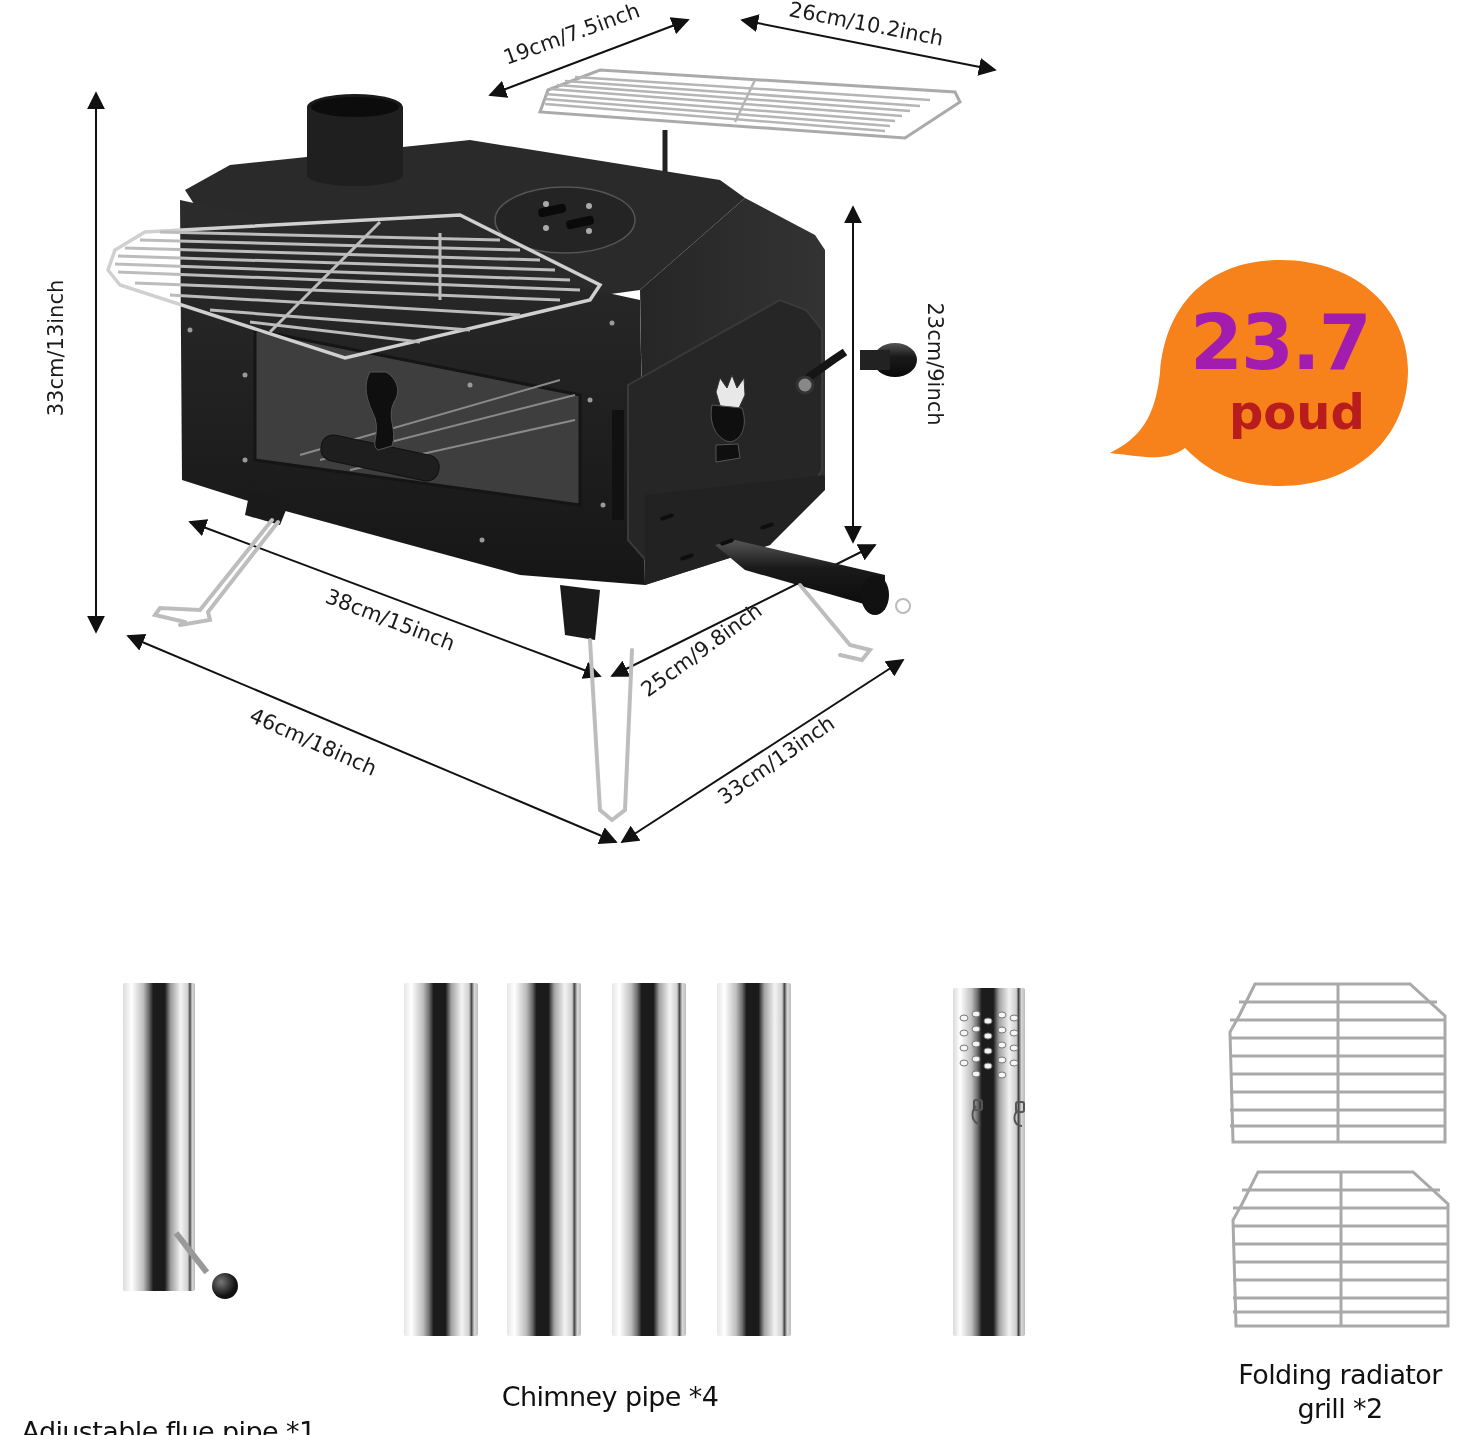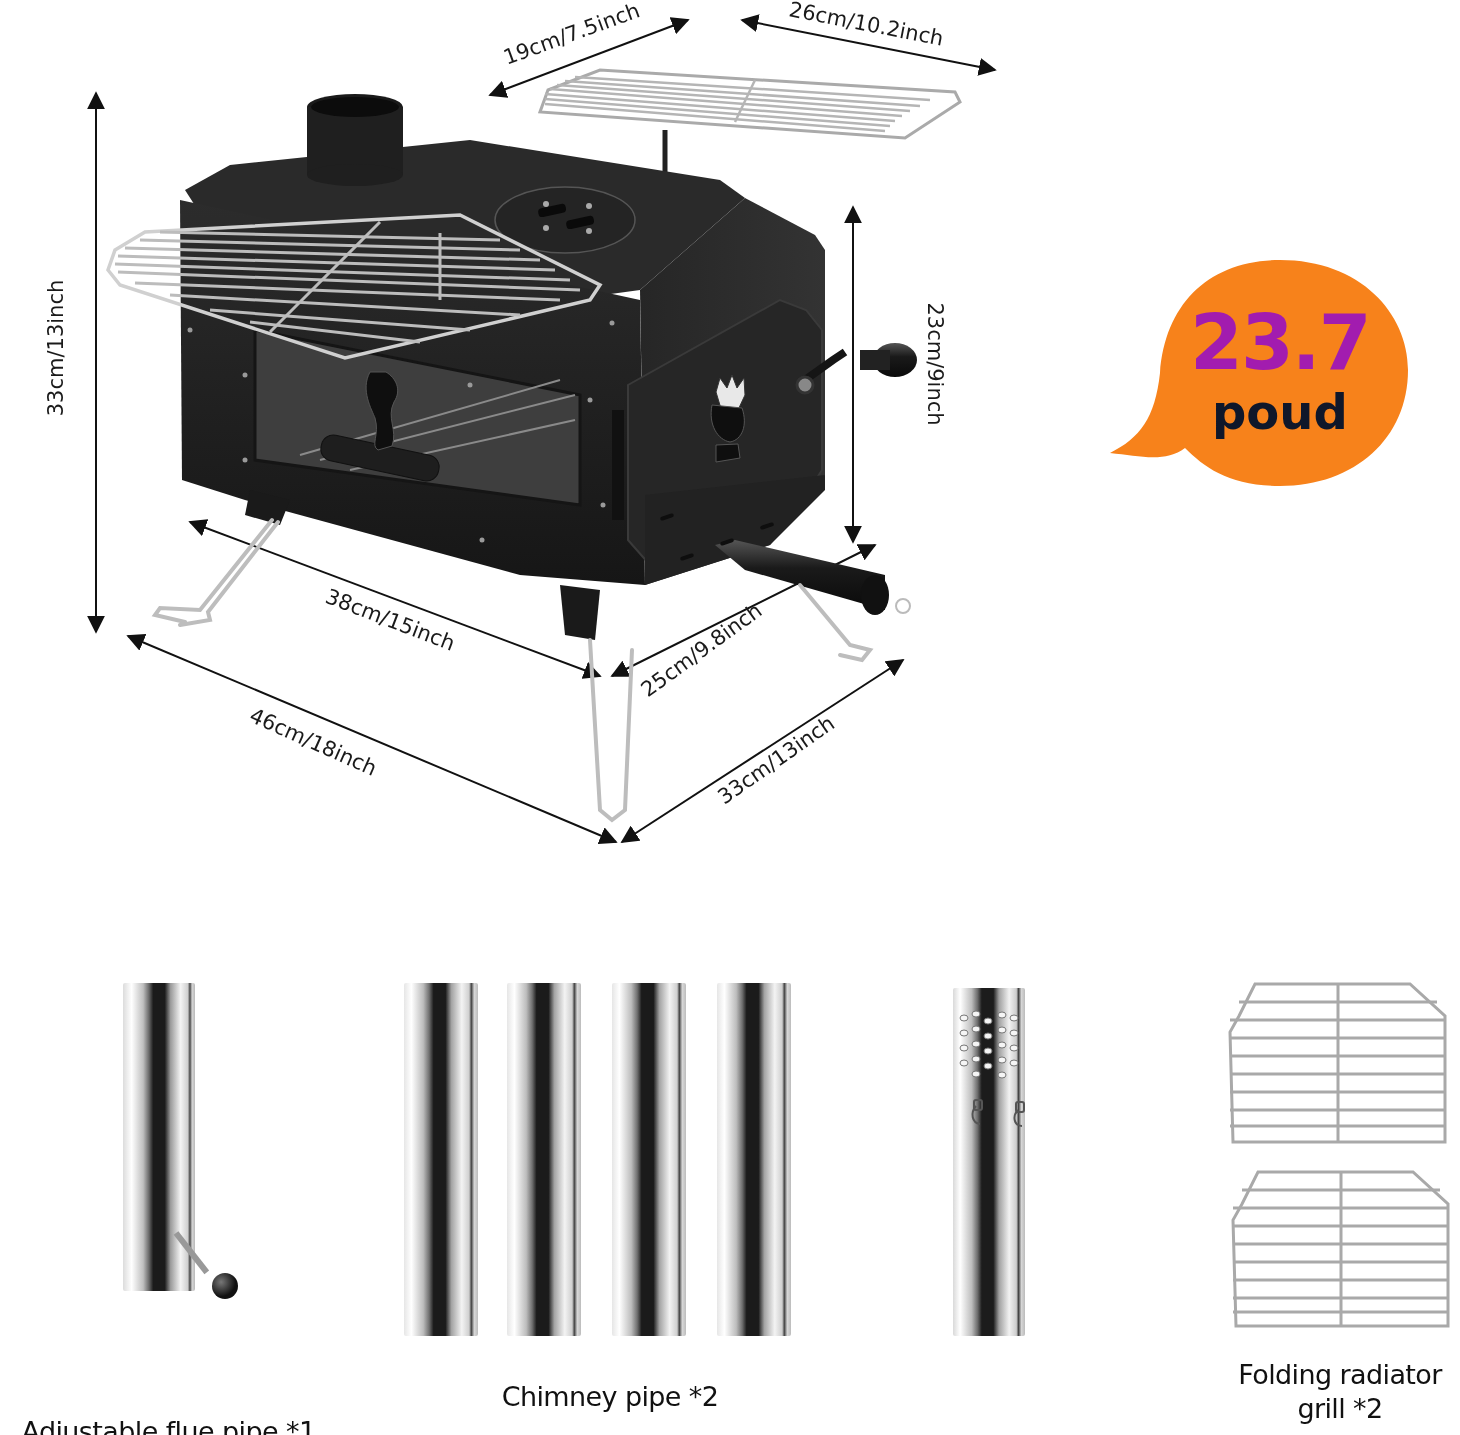--- a/index.html
+++ b/index.html
@@ -2,21 +2,21 @@
 <html><head>
 <meta charset="utf-8">
 <style>
   html, body { margin:0; padding:0; background:#ffffff; }
   body { width:1460px; height:1435px; position:relative; overflow:hidden; font-family:"Liberation Sans", sans-serif; color:#111; }
   .abs { position:absolute; }
   .dim-label { position:absolute; font-family:"DejaVu Sans", sans-serif; font-size:21px; color:#1a1a1a; white-space:nowrap; transform-origin:center center; }
   .caption { position:absolute; font-family:"DejaVu Sans", sans-serif; font-size:27px; color:#111; text-align:center; line-height:34px; letter-spacing:-0.6px; }
   svg { position:absolute; left:0; top:0; }
   .badge-text-num { position:absolute; font-family:"DejaVu Sans", sans-serif; font-weight:bold; color:#a21caf; font-size:76px; letter-spacing:-2px; }
-  .badge-text-unit { position:absolute; font-family:"DejaVu Sans", sans-serif; font-weight:bold; color:#0f172a; font-size:48px; }
+  .badge-text-unit { position:absolute; font-family:"DejaVu Sans", sans-serif; font-weight:bold; color:#b91c1c; font-size:48px;margin-left:17px; }
   .pipe { position:absolute; border-radius:2px; }
 </style>
 </head>
 <body>
 
 <svg width="1460" height="1435" viewBox="0 0 1460 1435">
   <defs>
     <marker id="ah" viewBox="0 0 10 10" refX="9" refY="5" markerWidth="9" markerHeight="9" orient="auto-start-reverse">
       <path d="M0,0 L10,5 L0,10 z" fill="#111"></path>
     </marker>
@@ -198,21 +198,21 @@
   <div class="abs" style="left:92px; top:290px; width:26px; height:26px; border-radius:50%; background:radial-gradient(circle at 35% 35%,#777,#111 60%);"></div>
 </div>
 <div class="caption" style="left:1px; top:1375px; width:335px;margin-top:40px;">Adjustable flue pipe *1</div>
 
 <div class="abs" style="left:400px; top:983px; width:400px; height:355px;">
   <div class="pipe" style="left:4px; top:0; width:74px; height:353px; background:linear-gradient(90deg,#e6e6e6,#fff 10%,#bdbdbd 26%,#707070 34%,#1b1b1b 40%,#1b1b1b 56%,#a3a3a3 64%,#f3f3f3 78%,#cfcfcf 88%,#444 91%,#d8d8d8 95%,#bcbcbc);"></div>
   <div class="pipe" style="left:107px; top:0; width:74px; height:353px; background:linear-gradient(90deg,#e6e6e6,#fff 10%,#bdbdbd 26%,#707070 34%,#1b1b1b 40%,#1b1b1b 56%,#a3a3a3 64%,#f3f3f3 78%,#cfcfcf 88%,#444 91%,#d8d8d8 95%,#bcbcbc);"></div>
   <div class="pipe" style="left:212px; top:0; width:74px; height:353px; background:linear-gradient(90deg,#e6e6e6,#fff 10%,#bdbdbd 26%,#707070 34%,#1b1b1b 40%,#1b1b1b 56%,#a3a3a3 64%,#f3f3f3 78%,#cfcfcf 88%,#444 91%,#d8d8d8 95%,#bcbcbc);"></div>
   <div class="pipe" style="left:317px; top:0; width:74px; height:353px; background:linear-gradient(90deg,#e6e6e6,#fff 10%,#bdbdbd 26%,#707070 34%,#1b1b1b 40%,#1b1b1b 56%,#a3a3a3 64%,#f3f3f3 78%,#cfcfcf 88%,#444 91%,#d8d8d8 95%,#bcbcbc);"></div>
 </div>
-<div class="caption" style="left:470px; top:1380px; width:280px;">Chimney pipe *2</div>
+<div class="caption" style="left:470px; top:1380px; width:280px;">Chimney pipe *4</div>
 
 <div class="abs" style="left:950px; top:988px; width:80px; height:350px;">
   <div class="pipe" style="left:3px; top:0; width:72px; height:348px; background:linear-gradient(90deg,#d9d9d9,#fff 10%,#bdbdbd 26%,#6d6d6d 34%,#1c1c1c 40%,#1c1c1c 56%,#a1a1a1 64%,#f2f2f2 78%,#cdcdcd 88%,#444 91%,#d6d6d6 95%,#bbb);"></div>
   <svg width="80" height="160" viewBox="0 0 80 160">
     <g fill="#f5f5f5" stroke="#777" stroke-width="1">
       <ellipse cx="14" cy="30" rx="4" ry="3"></ellipse>
         <ellipse cx="26" cy="26" rx="4" ry="3"></ellipse>
         <ellipse cx="38" cy="33" rx="4" ry="3"></ellipse>
         <ellipse cx="52" cy="27" rx="4" ry="3"></ellipse>
         <ellipse cx="64" cy="30" rx="4" ry="3"></ellipse>

